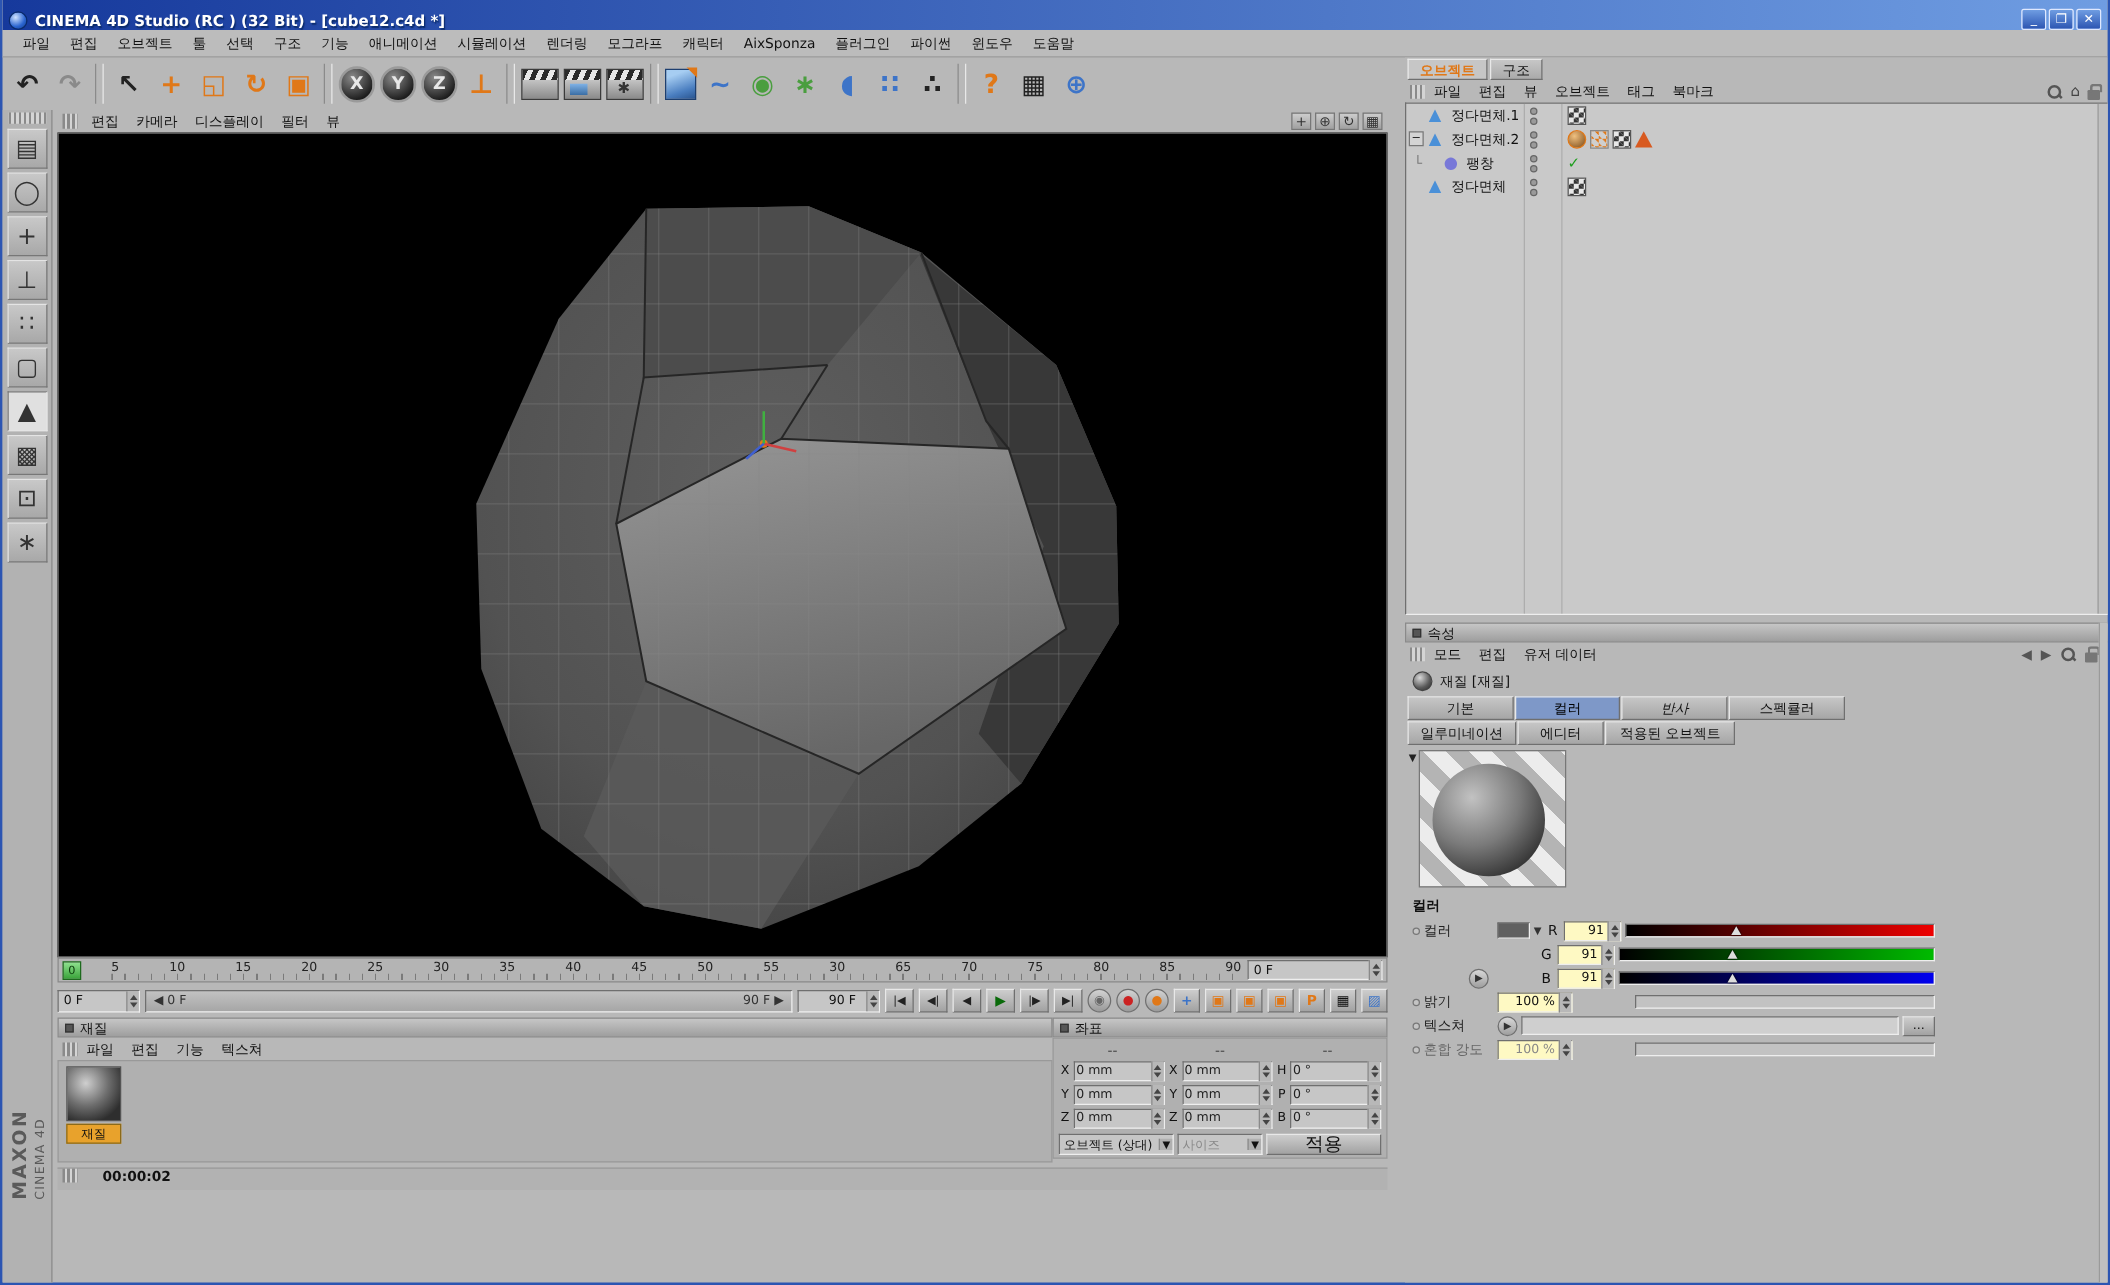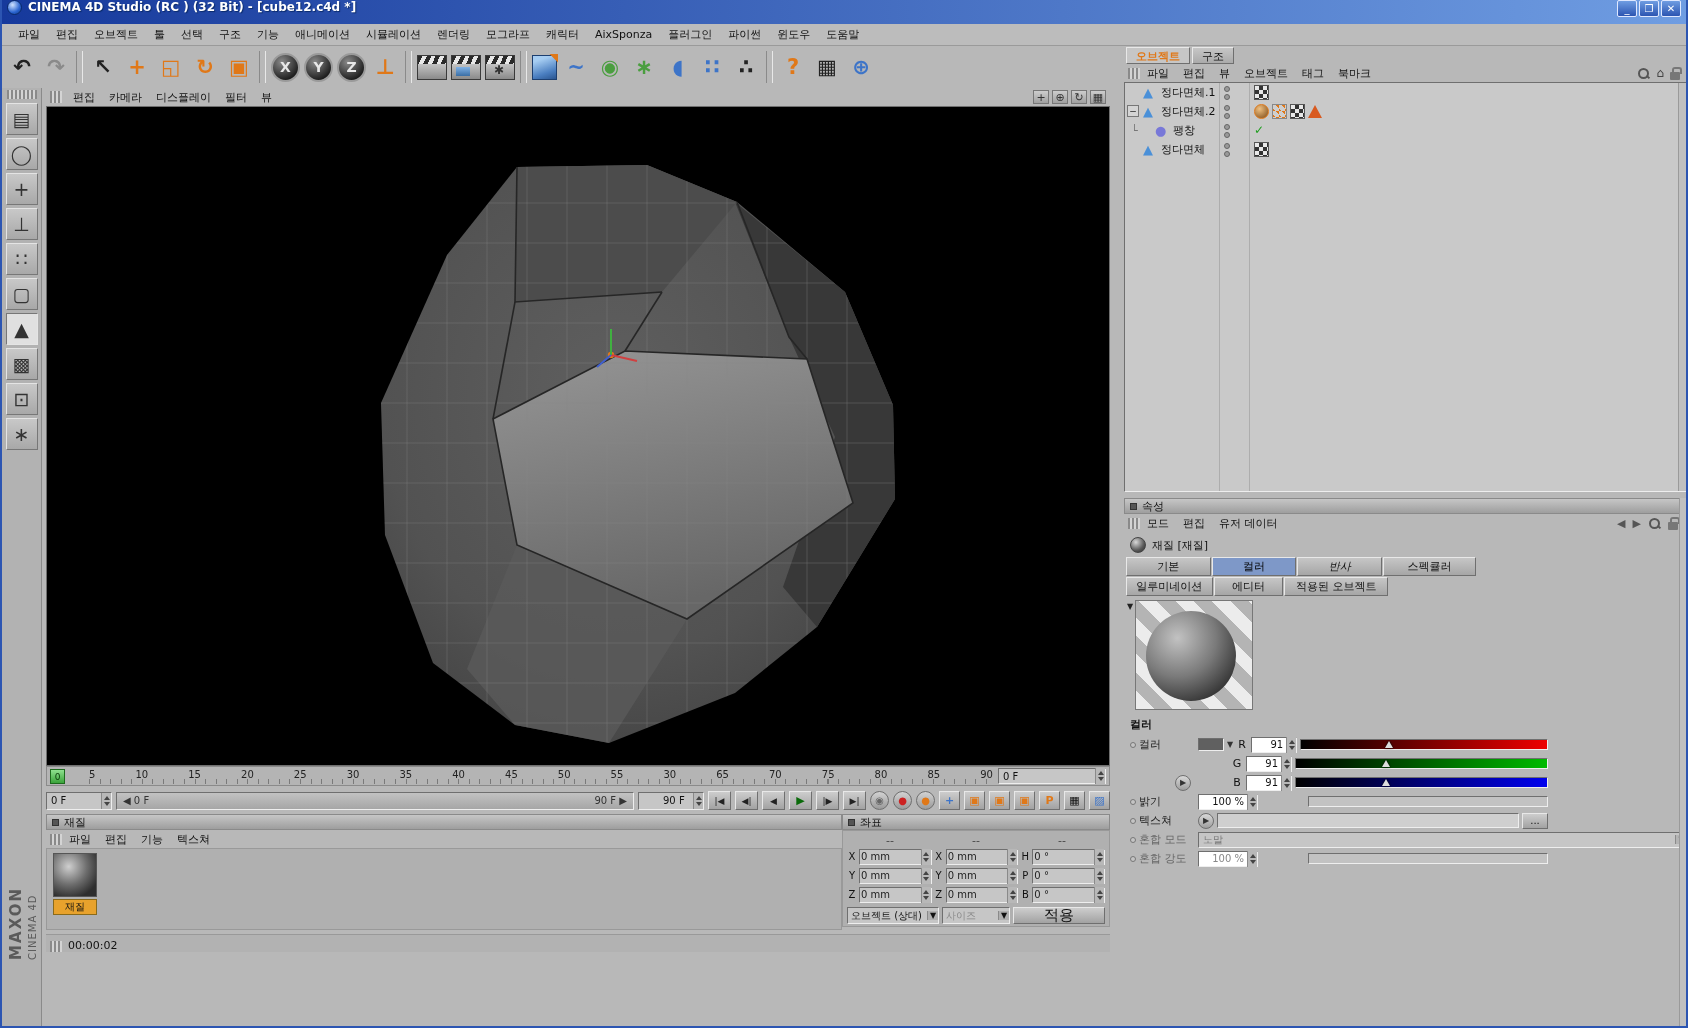--- a/index.html
+++ b/index.html
@@ -1,20 +1,20 @@
 <!DOCTYPE html>
 <html><head>
 <meta charset="utf-8">
 <style>
 *{margin:0;padding:0;box-sizing:border-box;font-family:"DejaVu Sans",sans-serif;}
 html,body{background:#8f8f8f;}
 #app{position:relative;width:1688px;height:1028px;background:#b8b8b8;overflow:hidden;font-size:11px;color:#111;border:2px solid #2c55b2;border-top:none;}
 .sunken{border:1px solid;border-color:#6f6f6f #eee #eee #6f6f6f;}
 
-.titlebar{position:absolute;left:0;top:0;width:100%;height:24px;background:linear-gradient(90deg,#16399c,#6f9de2);display:flex;align-items:flex-start;padding:0 5px;color:#fff;}
+.titlebar{position:absolute;left:0;top:0;width:100%;height:24px;background:linear-gradient(90deg,#16399c,#6f9de2);display:flex;align-items:flex-end;padding:0 5px;color:#fff;}
 .app-icon{width:15px;height:15px;border-radius:50%;background:radial-gradient(circle at 35% 30%,#cfe2ff,#2a64d0 60%,#123a86);border:1px solid #0a2a6a;}
 .title-text{font-weight:bold;font-size:12px;margin-left:6px;flex:1;white-space:nowrap;overflow:hidden;text-shadow:1px 1px 1px #0a2a6a;}
 .win-btn{width:20px;height:17px;margin-left:2px;background:linear-gradient(#6f9de2,#2c55b2);border:1px solid #dfe8ff;color:#fff;font-size:10px;display:flex;align-items:center;justify-content:center;border-radius:2px;}
 
 .menubar{position:absolute;left:0;top:24px;width:100%;height:22px;background:#bcbcbc;display:flex;align-items:center;padding:0 8px;border-bottom:1px solid #9a9a9a;}
 .menu-item{padding:2px 8px;white-space:nowrap;}
 
 .toolbar{position:absolute;left:0;top:46px;width:1122px;height:42px;display:flex;align-items:center;padding:0 3px;}
 .tb-icon{width:34px;height:36px;display:flex;align-items:center;justify-content:center;font-size:21px;font-weight:bold;color:#222;}
 .tb-sep{width:7px;height:32px;border-left:1px solid #8a8a8a;border-right:1px solid #e8e8e8;margin:0 3px;}
@@ -80,21 +80,21 @@
 .crow{display:flex;align-items:center;gap:2px;height:19px;}
 .clabel{width:10px;text-align:center;font-size:10px;}
 .cspin{flex:1;height:16px;display:flex;align-items:center;background:#c6c6c6;}
 .cspin .val{flex:1;padding:0 1px;font-size:10px;color:#222;white-space:nowrap;}
 .cbot{display:flex;gap:3px;margin-top:3px;height:17px;}
 .cdrop{display:flex;align-items:center;background:#c6c6c6;font-size:10px;overflow:hidden;}
 .cdrop .val{flex:1;padding:0 3px;white-space:nowrap;overflow:hidden;}
 .cdrop .arr{width:11px;text-align:center;background:#b0b0b0;border-left:1px solid #8a8a8a;font-size:8px;}
 .apply-btn{flex:1;display:flex;align-items:center;justify-content:center;background:linear-gradient(#cdcdcd,#a2a2a2);border:1px solid;border-color:#e8e8e8 #6f6f6f #6f6f6f #e8e8e8;font-size:15px;}
 
-.status{position:absolute;left:44px;top:934px;width:1064px;height:18px;display:flex;align-items:flex-end;gap:6px;padding:0 4px;background:#b2b2b2;border-top:1px solid #999;}
+.status{position:absolute;left:44px;top:934px;width:1064px;height:18px;display:flex;align-items:flex-start;gap:20px;padding:0 4px;background:#b2b2b2;border-top:1px solid #999;font-weight:bold;}
 .mgrip{width:12px;height:11px;background:repeating-linear-gradient(90deg,#8a8a8a 0 2px,#d4d4d4 2px 4px);}
 
 .rp{position:absolute;left:1122px;top:46px;width:564px;height:982px;background:#b8b8b8;}
 .om-tabs{height:18px;display:flex;gap:2px;padding:1px 0 0 2px;}
 .om-tab{padding:1px 9px;background:linear-gradient(#c6c6c6,#aaa);border:1px solid;border-color:#e8e8e8 #6f6f6f #6f6f6f #e8e8e8;font-size:11px;}
 .om-tab.active{color:#e07818;font-weight:bold;background:#c6c6c6;}
 .om-menu{height:18px;display:flex;align-items:center;padding:0 4px;}
 .om-menu .menu-item{padding:1px 7px;}
 .om-right{margin-left:auto;display:flex;align-items:center;gap:6px;padding-right:4px;}
 .icon-mag{width:13px;height:13px;position:relative;display:inline-block;}
@@ -137,21 +137,21 @@
 .attr-row{display:flex;align-items:center;height:19px;gap:3px;padding-left:6px;}
 .attr-row.mr{padding-right:140px;}
 .ctog{width:6px;height:6px;border-radius:50%;border:1px solid #777;background:#c4c4c4;flex:none;}
 .alabel{width:56px;font-size:11px;white-space:nowrap;color:#222;}
 .alabel.dim{color:#666;}
 .swatch{width:26px;height:13px;background:#606060;border:1px solid;border-color:#6f6f6f #eee #eee #6f6f6f;}
 .swarr{font-size:8px;color:#333;}
 .spacer30{width:30px;flex:none;}
 .spacer44{width:44px;flex:none;}
 .rgb-l{width:12px;text-align:center;font-size:11px;}
-.vspin{width:46px;height:16px;display:flex;align-items:center;background:#ffffff;}
+.vspin{width:46px;height:16px;display:flex;align-items:center;background:#fef9c3;}
 .vspin .val{flex:1;text-align:right;padding:0 3px;font-size:10px;}
 .vspin.w60{width:60px;}
 .vspin.dim .val{color:#888;}
 .bar{flex:1;height:11px;position:relative;border:1px solid;border-color:#6f6f6f #eee #eee #6f6f6f;}
 .bar-r{background:linear-gradient(90deg,#000,#e00);}
 .bar-g{background:linear-gradient(90deg,#000,#0b0);}
 .bar-b{background:linear-gradient(90deg,#000,#00e);}
 .bar-flat{background:#c2c2c2;}
 .bar .mk{position:absolute;left:calc(35.7% - 4px);top:1px;width:0;height:0;border-left:4px solid transparent;border-right:4px solid transparent;border-bottom:7px solid #ddd;filter:drop-shadow(0 0 1px #000);}
 .cirbtn{width:16px;height:16px;border-radius:50%;background:linear-gradient(#d8d8d8,#9e9e9e);border:1px solid #6f6f6f;display:flex;align-items:center;justify-content:center;font-size:8px;color:#333;flex:none;}
@@ -653,28 +653,20 @@
         <span class="spacer44"></span>
         <span class="bar bar-flat"></span>
       </div>
       <div class="attr-row mr">
         <span class="ctog"></span>
         <span class="alabel">텍스쳐</span>
         <span class="cirbtn">▶</span>
         <span class="texfield"></span>
         <span class="morebtn">...</span>
       </div>
-      <div class="attr-row">
-        <span class="ctog"></span>
-        <span class="alabel dim">혼합 모드</span>
-        <span class="ddrop">
-          <span class="val">노말</span>
-          <span class="arr">▼</span>
-        </span>
-      </div>
       <div class="attr-row mr">
         <span class="ctog"></span>
         <span class="alabel dim">혼합 강도</span>
         <span class="vspin w60 dim sunken">
             <span class="val">100 %</span>
             <span class="spn"></span>
           </span>
         <span class="spacer44"></span>
         <span class="bar bar-flat"></span>
       </div>

